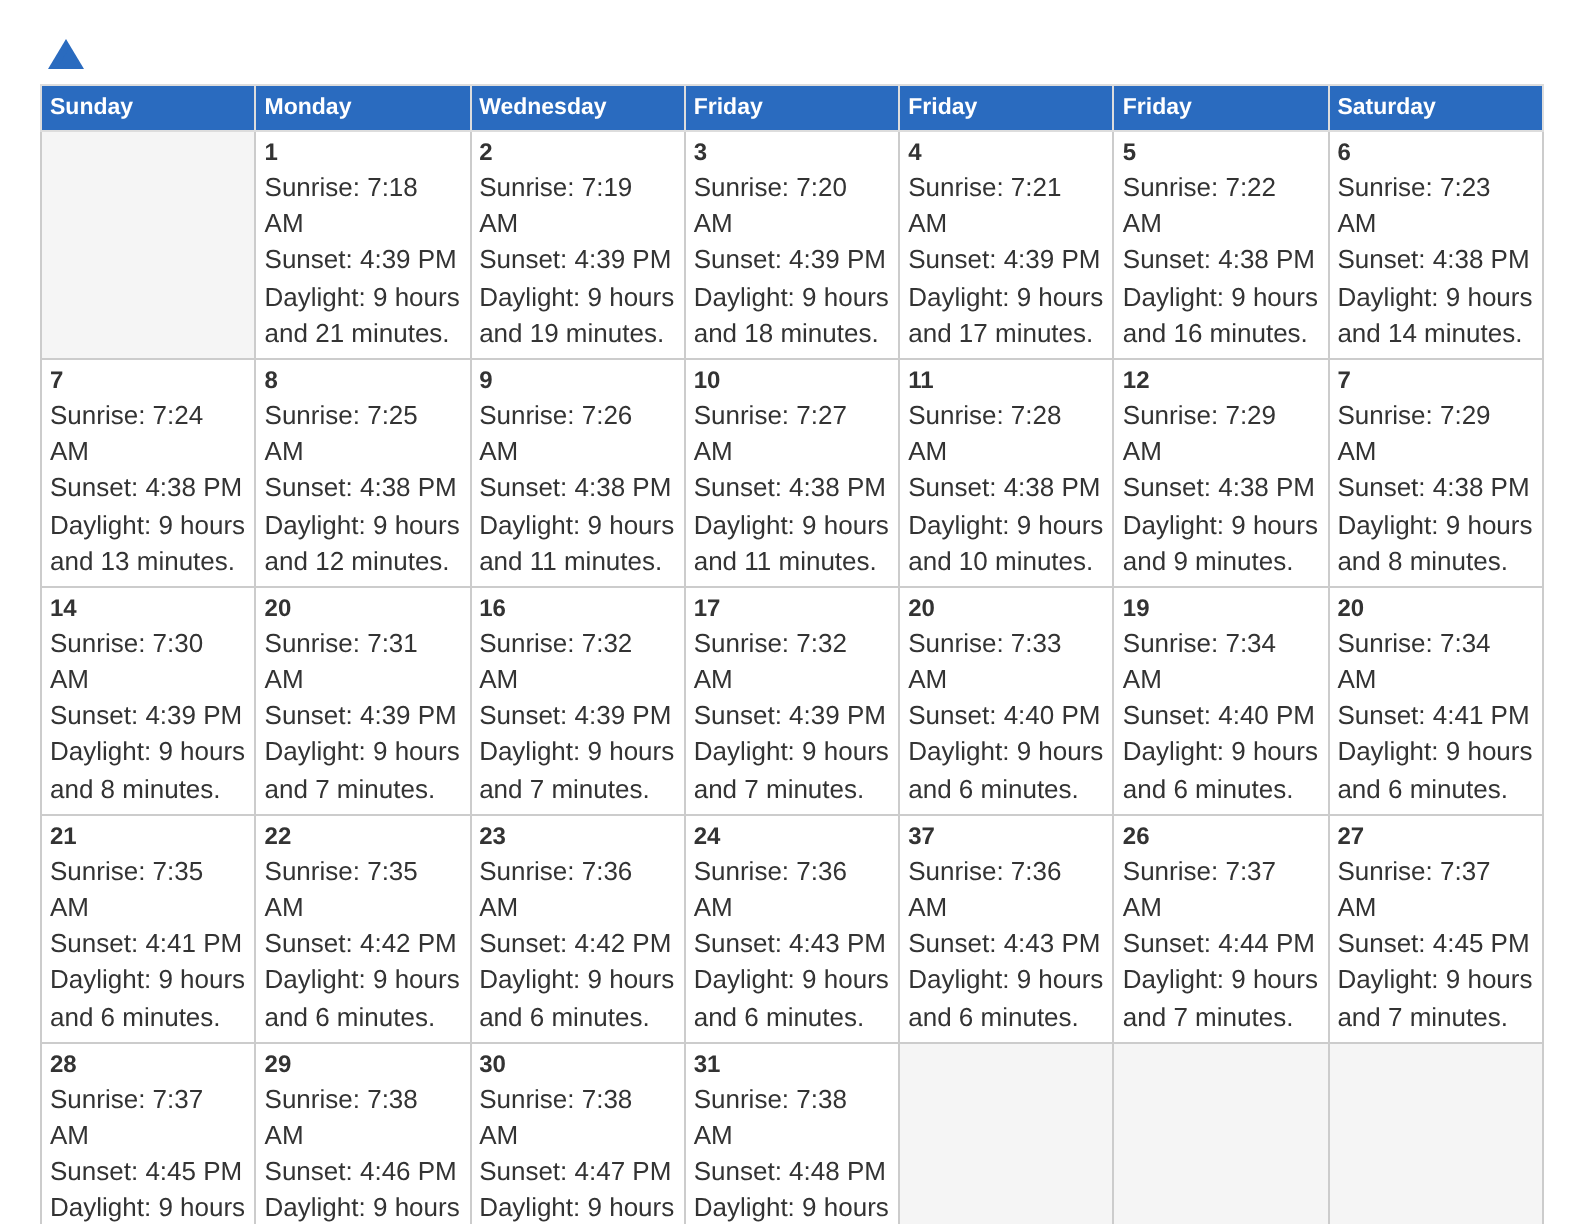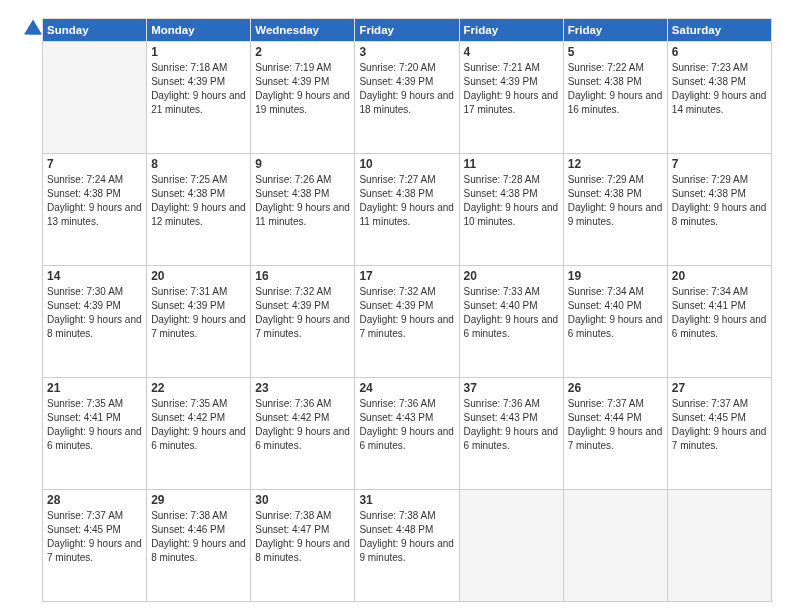--- a/index.html
+++ b/index.html
@@ -8,20 +8,21 @@
       height: 612px;
       background: #fff;
       font-family: Arial, sans-serif;
       overflow: hidden;
     }
     .page {
       width: 792px;
       height: 612px;
       padding: 18px 20px 10px 20px;
       display: flex;
+      flex-direction: column;
     }
     .header {
       display: flex;
       justify-content: space-between;
       align-items: flex-start;
       margin-bottom: 10px;
     }
     .logo {
       display: flex;
       align-items: flex-end;
@@ -79,21 +80,21 @@
       background: #f5f5f5;
     }
     .day-number {
       font-size: 12px;
       font-weight: bold;
       color: #333;
       display: block;
       margin-bottom: 2px;
     }
     .day-info {
-      font-size: 10px;
+      font-size: 13px;
       color: #333;
       line-height: 1.4;
     }
   </style>
 </head>
 <body>
 
 <div class="page">
   <div class="header">
     <div class="logo">

